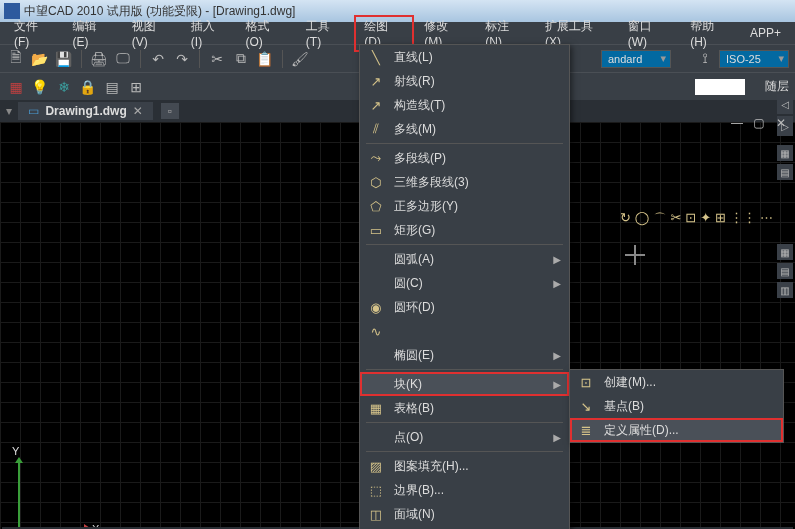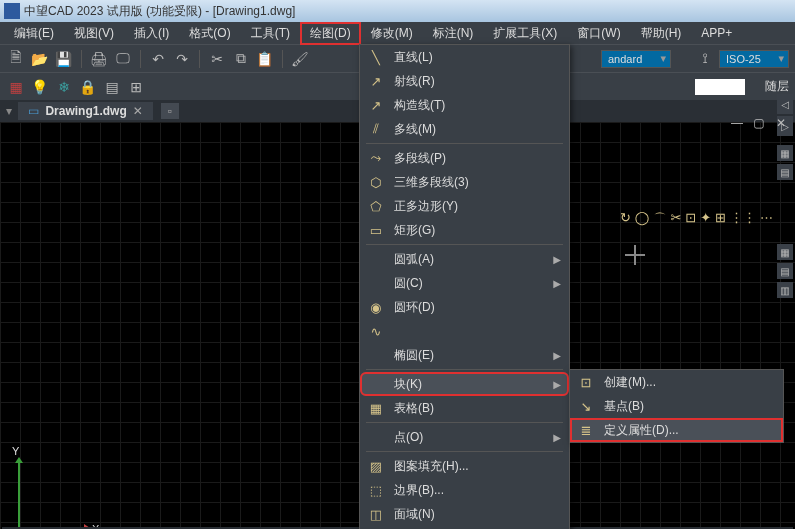--- a/index.html
+++ b/index.html
@@ -38,21 +38,21 @@
   .axis-y { position: absolute; left: 18px; bottom: 28px; width: 2px; height: 70px; background: #3a9e3a; }
   .axis-y::after { content: ""; position: absolute; top: -6px; left: -3px; border: 4px solid transparent; border-bottom: 6px solid #3a9e3a; }
   .axis-x { position: absolute; left: 18px; bottom: 28px; width: 70px; height: 2px; background: #c04040; }
   .axis-x::after { content: ""; position: absolute; right: -6px; top: -3px; border: 4px solid transparent; border-left: 6px solid #c04040; }
   .axis-label-y { position: absolute; left: 12px; bottom: 100px; color: #ddd; font-size: 11px; }
   .axis-label-x { position: absolute; left: 92px; bottom: 22px; color: #ddd; font-size: 11px; }
   
   
   .dropdown-menu { position: absolute; top: 44px; left: 359px; width: 211px; background: #393f46; border: 1px solid #555; box-shadow: 2px 2px 6px rgba(0,0,0,0.5); z-index: 10; }
   .dropdown-menu .row { height: 24px; display: flex; align-items: center; padding: 0 8px; font-size: 12px; color: #ddd; gap: 10px; cursor: pointer; position: relative; }
-  .dropdown-menu .row.hover { background: #4a5058; border-radius: 6px; }
+  .dropdown-menu .row.hover { background: #4a5058; }
   .dropdown-menu .row .mi-icon { width: 16px; height: 16px; display: inline-flex; align-items: center; justify-content: center; color: #d5c38a; font-size: 13px; }
   .dropdown-menu .row .mi-label { flex: 1; }
   .dropdown-menu .row .submenu-arrow { color: #aaa; font-size: 10px; }
   .dropdown-menu .sep { height: 1px; background: #555; margin: 2px 6px; }
   .dropdown-menu .row.highlighted { outline: 2px solid #e03030; outline-offset: -2px; }
   
   
   .submenu { position: absolute; top: 369px; left: 569px; width: 215px; background: #393f46; border: 1px solid #555; box-shadow: 2px 2px 6px rgba(0,0,0,0.5); z-index: 11; }
   .submenu .row { height: 24px; display: flex; align-items: center; padding: 0 8px; font-size: 12px; color: #ddd; gap: 10px; cursor: pointer; }
   .submenu .row.highlighted { outline: 2px solid #e03030; outline-offset: -2px; background: #4a5058; }
@@ -76,24 +76,25 @@
   
   .cursor-marker { position:absolute; right:150px; top:132px; width:20px; height:2px; background:#888; }
   .cursor-marker::before { content:""; position:absolute; left:9px; top:-9px; width:2px; height:20px; background:#888; }
   .bottom-scrollbar { position:absolute; bottom:18px; left:2px; right:2px; height:12px; background:#2a2f35; }
 </style>
 </head>
 <body>
 
 <div class="titlebar">
   <span class="icon"></span>
-  <span>中望CAD 2023 试用版 (功能受限) - [Drawing1.dwg]</span>
+  <span>中望CAD 2010 试用版 (功能受限) - [Drawing1.dwg]</span>
 </div>
 
 <div class="menubar">
+  <span class="menu-item">文件(F)</span>
   <span class="menu-item">编辑(E)</span>
   <span class="menu-item">视图(V)</span>
   <span class="menu-item">插入(I)</span>
   <span class="menu-item">格式(O)</span>
   <span class="menu-item">工具(T)</span>
   <span class="menu-item highlighted">绘图(D)</span>
   <span class="menu-item">修改(M)</span>
   <span class="menu-item">标注(N)</span>
   <span class="menu-item">扩展工具(X)</span>
   <span class="menu-item">窗口(W)</span>

